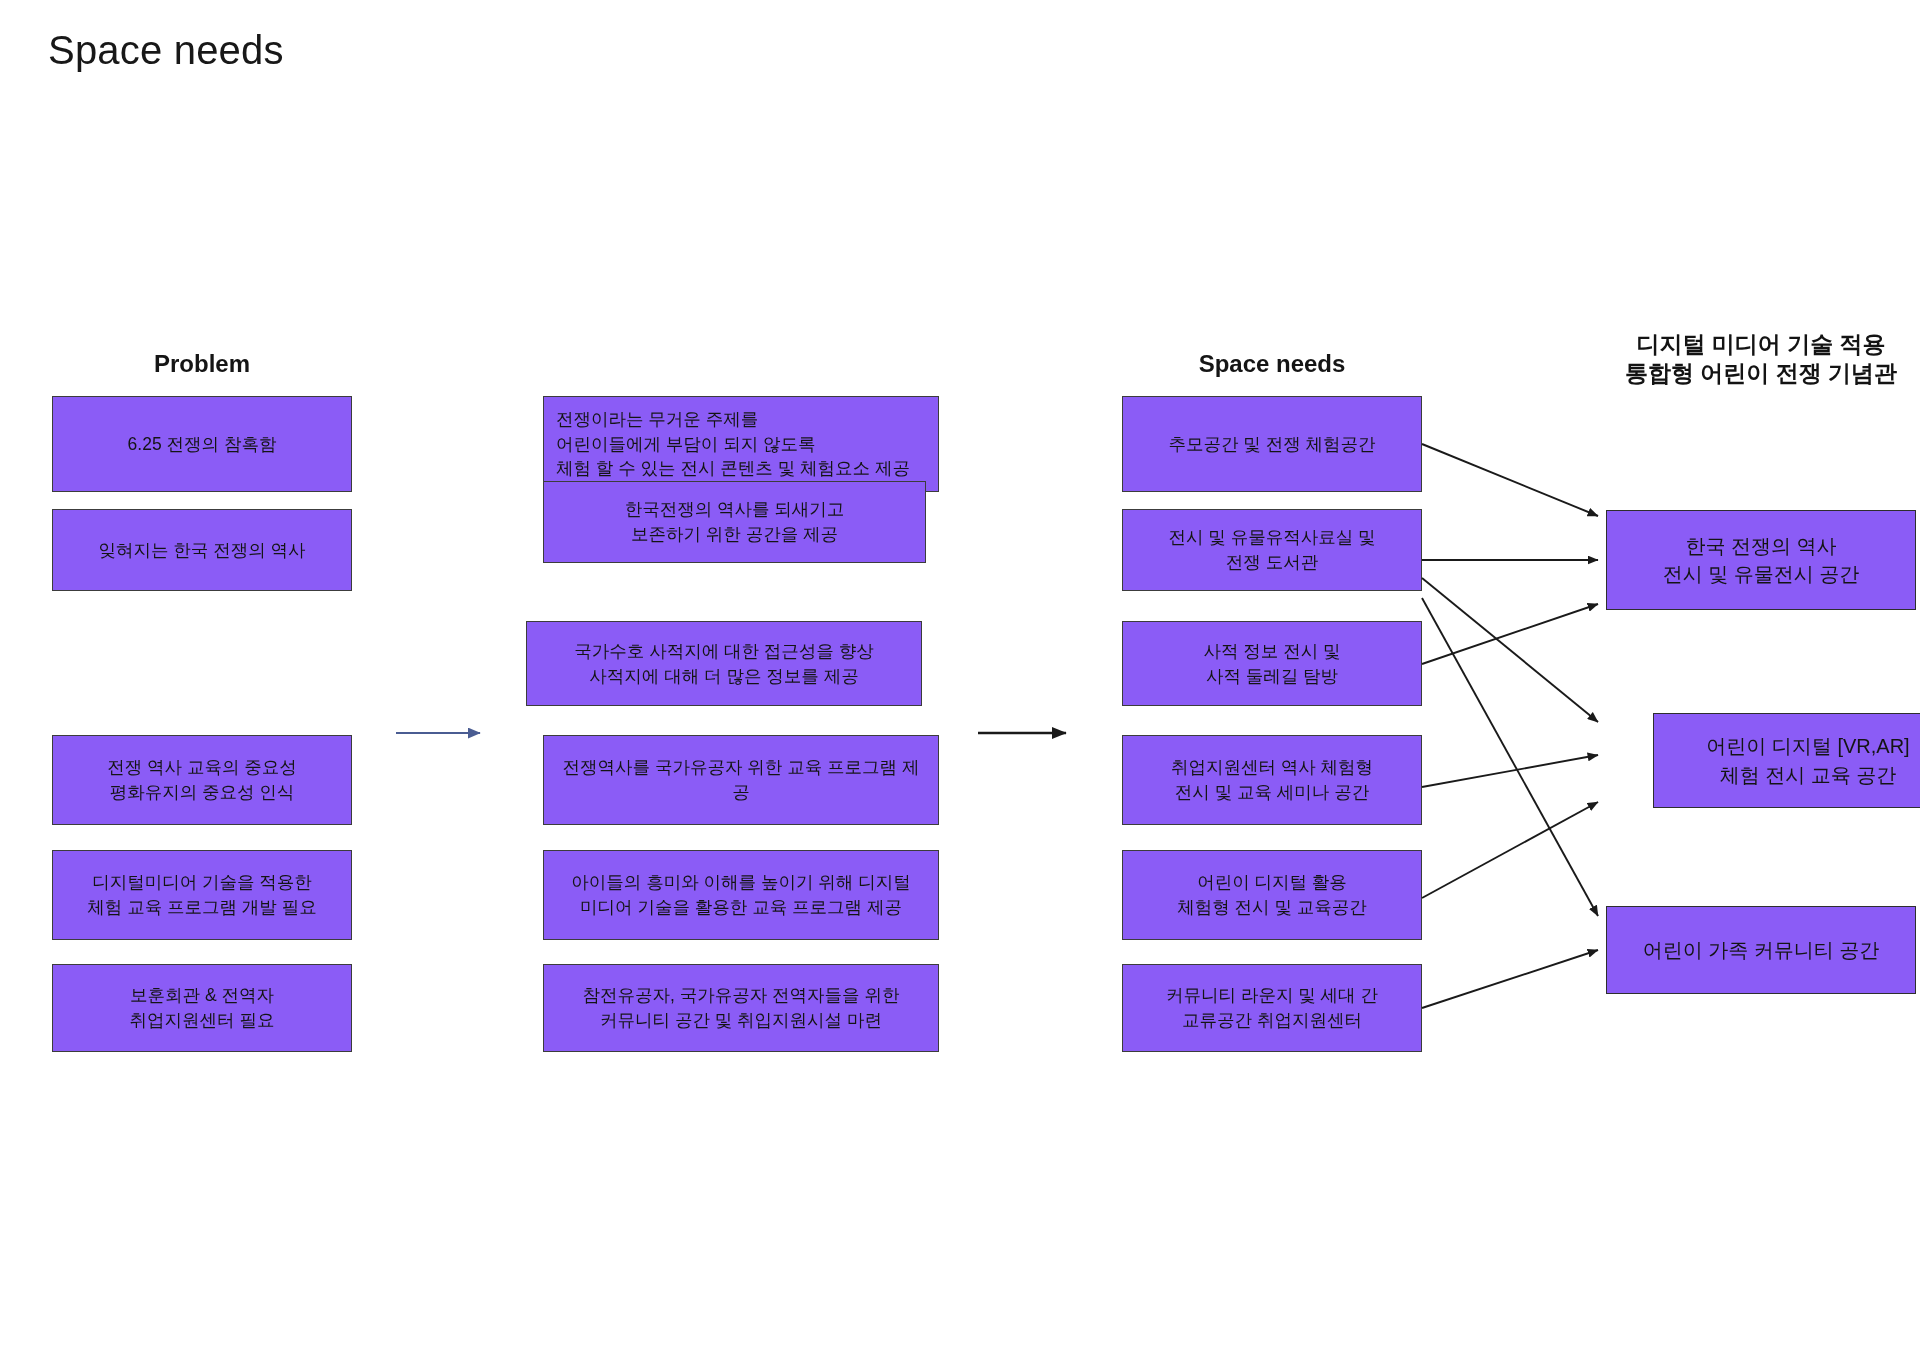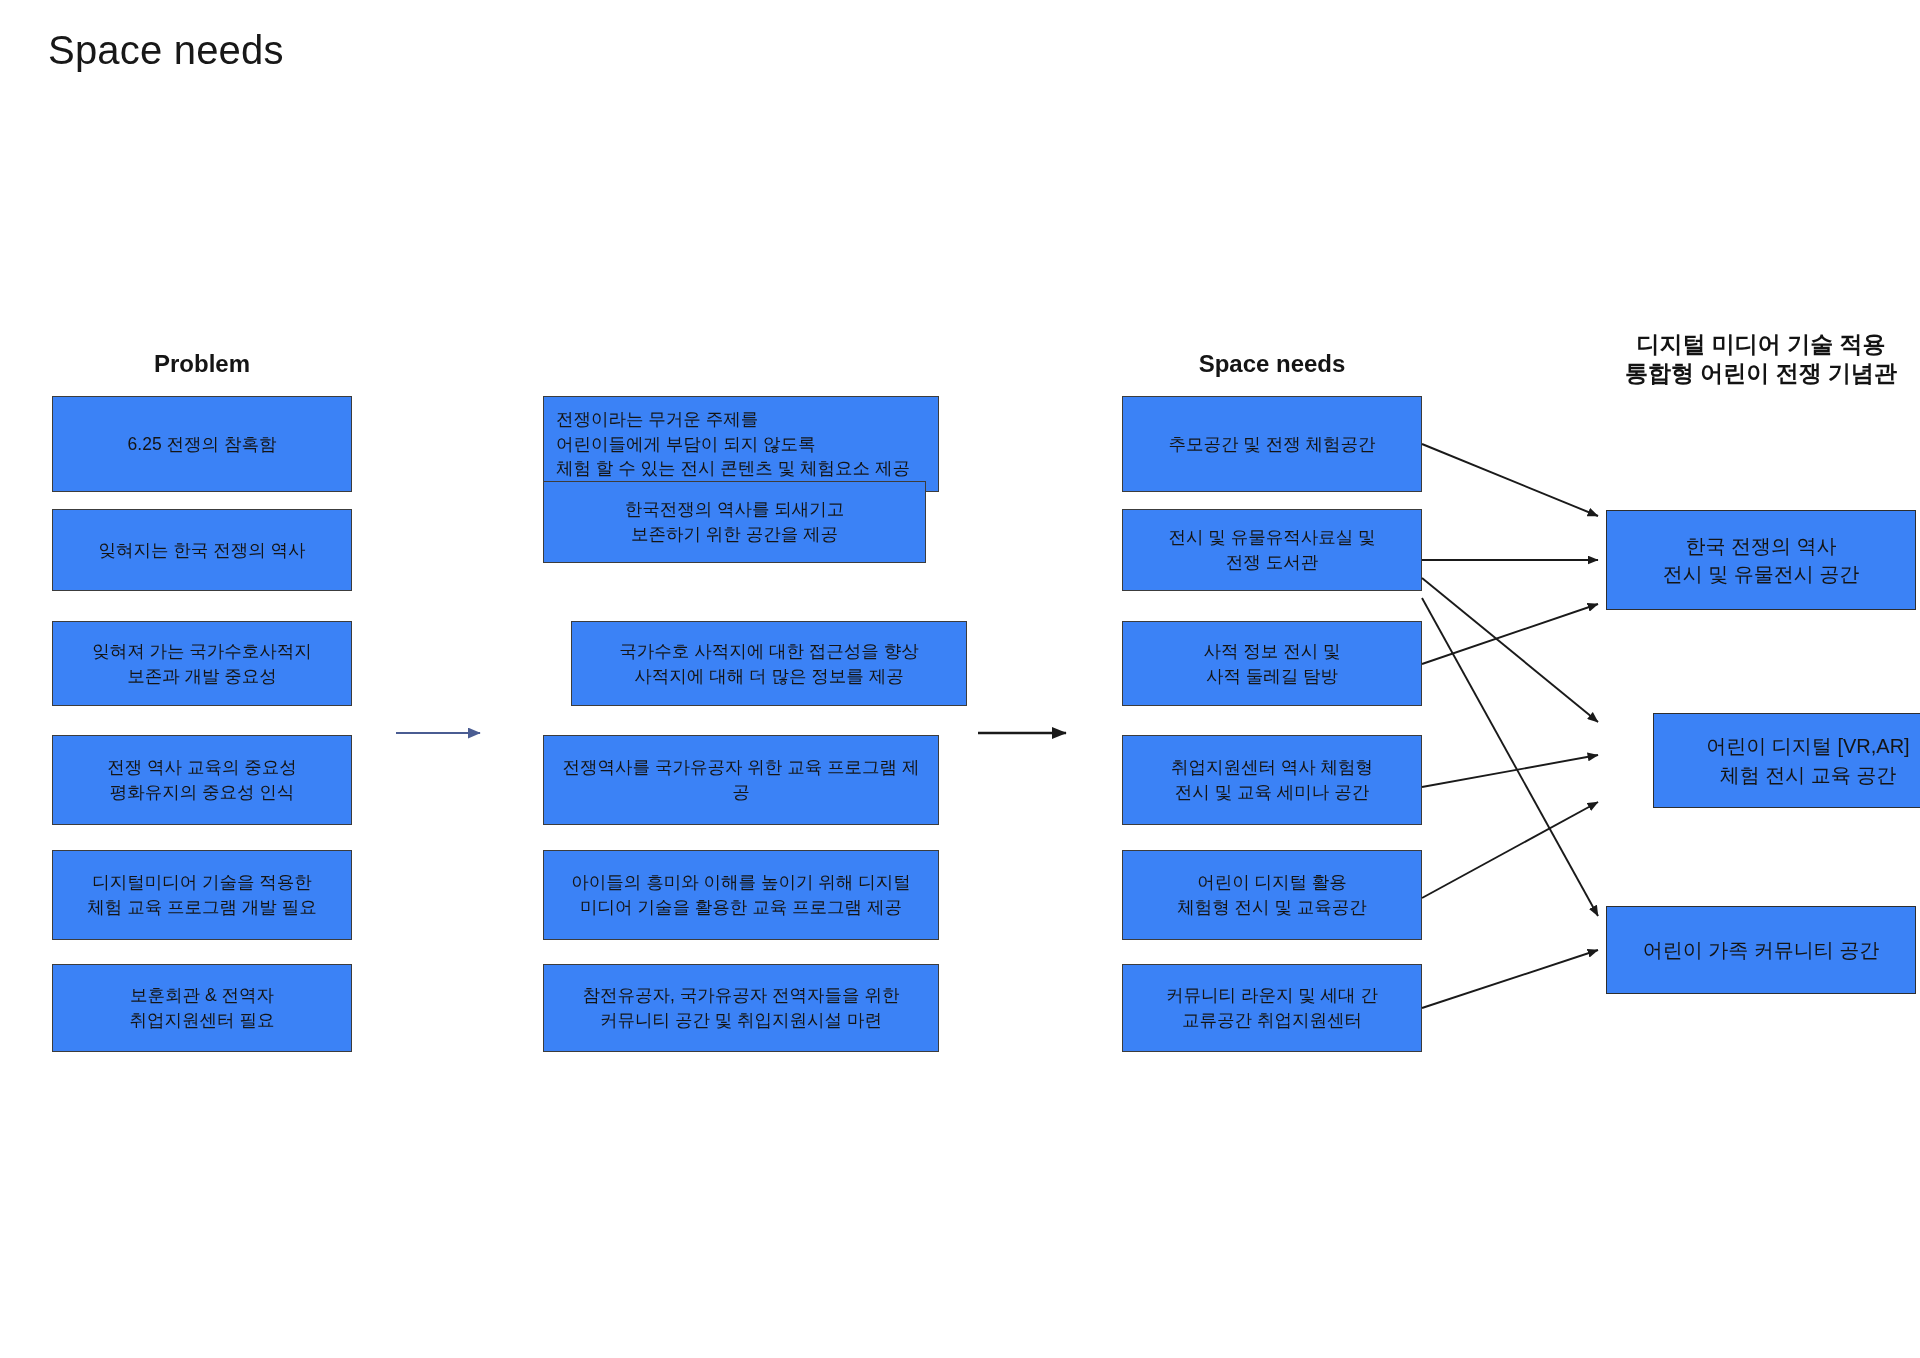--- a/index.html
+++ b/index.html
@@ -57,21 +57,21 @@
     color: #131313;
     text-align: center;
   }
   .final-header span { display: block; white-space: nowrap; }
 
   
   .box {
     position: absolute;
     box-sizing: border-box;
     border: 1.6px solid #3c3c3c;
-    background: #3b82f6;
+    background: #8b5cf6;
     display: flex;
     align-items: center;
     justify-content: center;
     padding: 6px 12px;
   }
   .box .txt {
     font-size: 17.5px;
     line-height: 1.42;
     color: #141414;
     text-align: center;
@@ -108,24 +108,20 @@
     <span>디지털 미디어 기술 적용</span>
     <span>통합형 어린이 전쟁 기념관</span>
   </div>
 
   <div class="box" style="left:52px;  top:396px; width:300px; height:96px;">
       <span class="txt">6.25 전쟁의 참혹함</span>
     </div>
   <div class="box" style="left:52px;  top:509px; width:300px; height:82px;">
       <span class="txt">잊혀지는 한국 전쟁의 역사</span>
     </div>
-  <div class="box" style="left:52px;  top:621px; width:300px; height:85px;">
-      <span class="txt">잊혀져 가는 국가수호사적지
-보존과 개발 중요성</span>
-    </div>
   <div class="box" style="left:52px;  top:735px; width:300px; height:90px;">
       <span class="txt">전쟁 역사 교육의 중요성
 평화유지의 중요성 인식</span>
     </div>
   <div class="box" style="left:52px;  top:850px; width:300px; height:90px;">
       <span class="txt">디지털미디어 기술을 적용한
 체험 교육 프로그램 개발 필요</span>
     </div>
   <div class="box" style="left:52px;  top:964px; width:300px; height:88px;">
       <span class="txt">보훈회관 &amp; 전역자
@@ -134,21 +130,21 @@
 
   <div class="box align-left" style="left:543px; top:396px; width:396px; height:96px;">
       <span class="txt">전쟁이라는 무거운 주제를
 어린이들에게 부담이 되지 않도록
 체험 할 수 있는 전시 콘텐츠 및 체험요소 제공</span>
     </div>
   <div class="box" style="left:543px; top:481px; width:383px; height:82px;">
       <span class="txt">한국전쟁의 역사를 되새기고
 보존하기 위한 공간을 제공</span>
     </div>
-  <div class="box" style="left:571px; top:621px; width:396px; height:85px;">
+  <div class="box" style="left:526px; top:621px; width:396px; height:85px;">
       <span class="txt">국가수호 사적지에 대한 접근성을 향상
 사적지에 대해 더 많은 정보를 제공</span>
     </div>
   <div class="box" style="left:543px; top:735px; width:396px; height:90px;">
       <span class="txt">전쟁역사를 국가유공자 위한 교육 프로그램 제공</span>
     </div>
   <div class="box" style="left:543px; top:850px; width:396px; height:90px;">
       <span class="txt">아이들의 흥미와 이해를 높이기 위해 디지털
 미디어 기술을 활용한 교육 프로그램 제공</span>
     </div>

